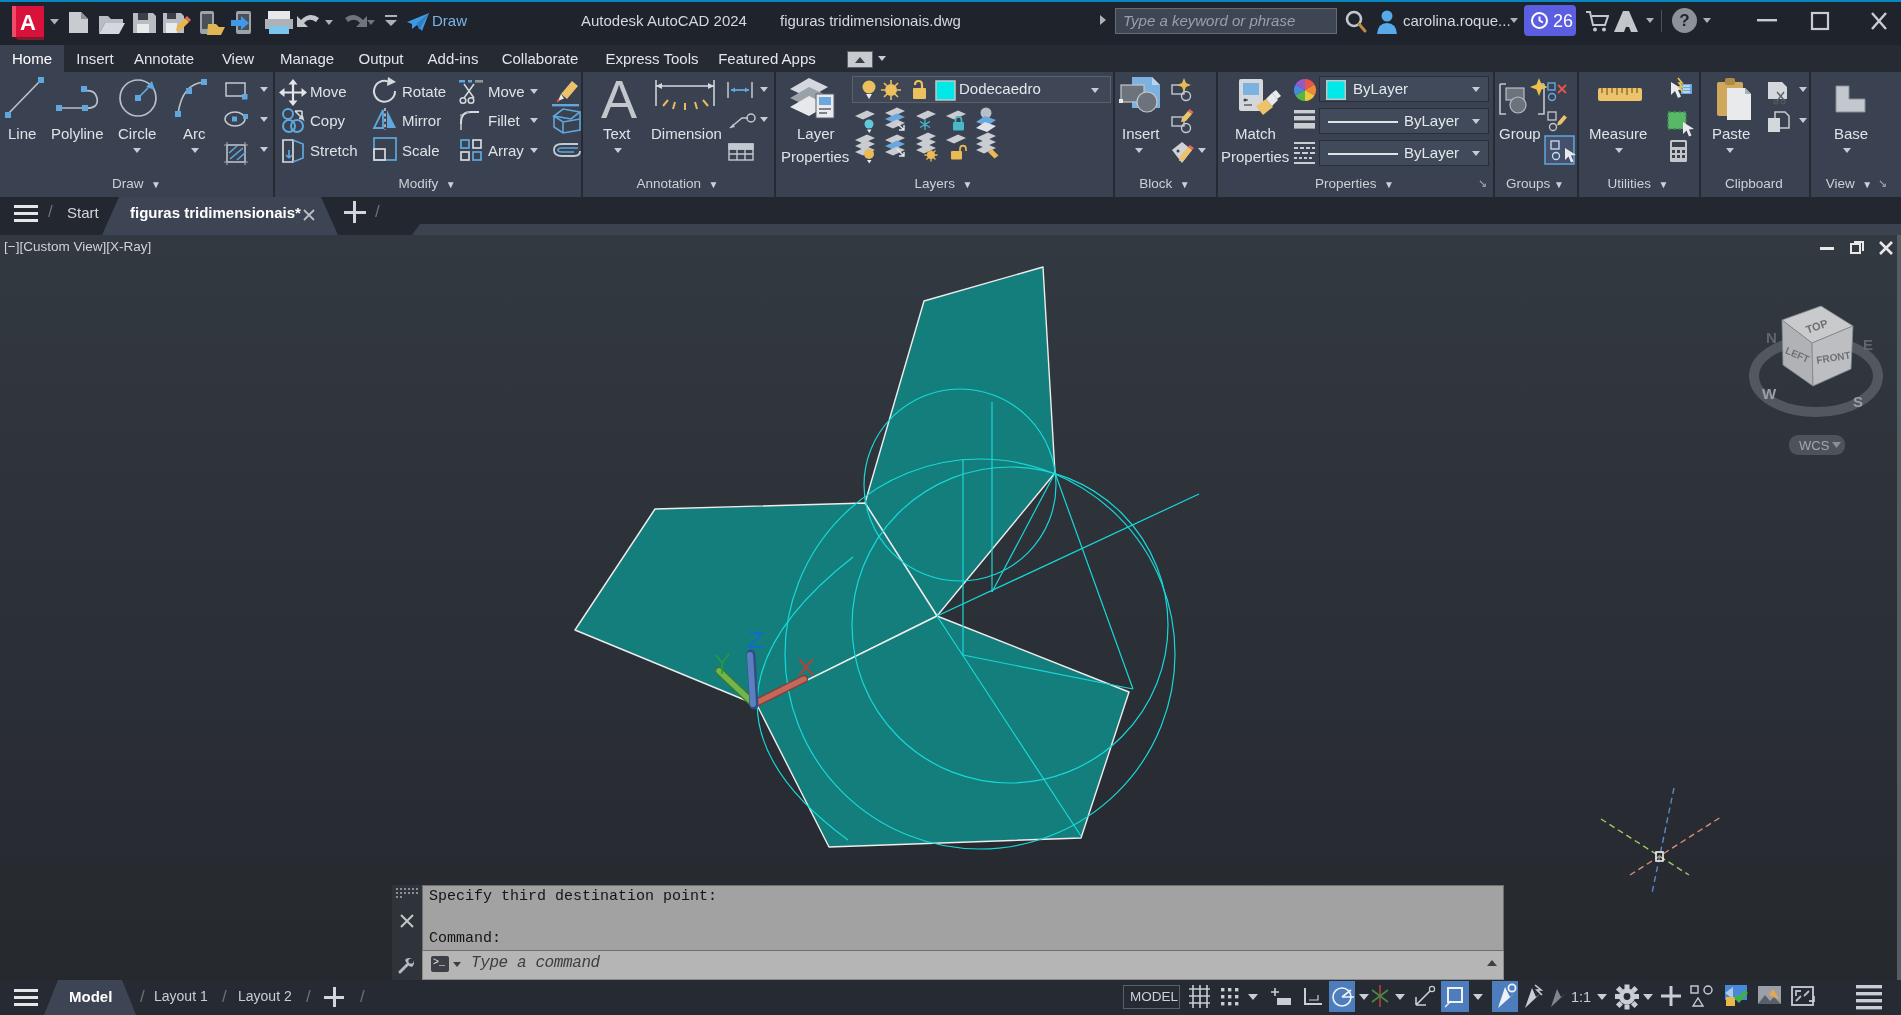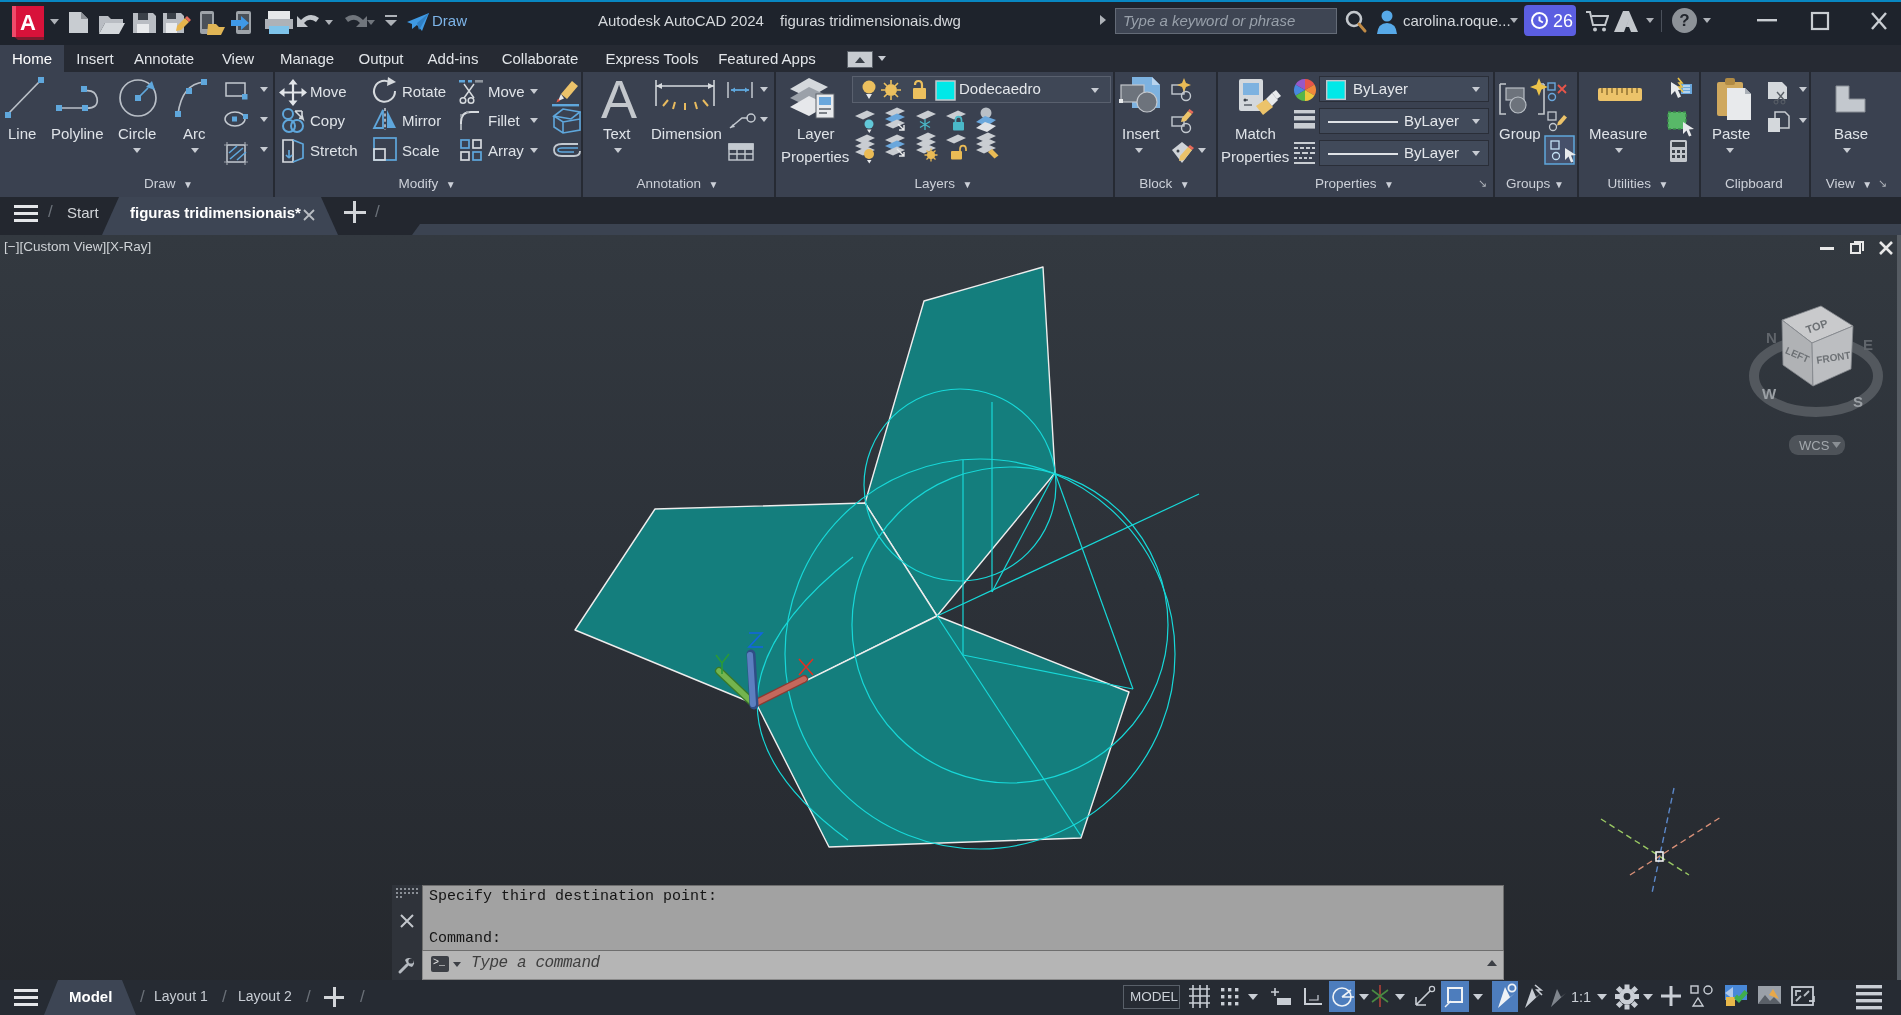--- a/index.html
+++ b/index.html
@@ -70,21 +70,21 @@
 
     <path d="M363 20 q-9 -9 -18 -2 l3 4 q7 -5 12 1 l-4 4 h11 v-11 z" fill="#70757c"></path>
     <path d="M367 20 l8 0 l-4 5 z" fill="#70757c"></path>
 
     <path d="M385 15 h12 v2 h-12 z M385 20 l6 6 l6 -6 z" fill="#aeb2b8"></path>
 
     <path d="M407 22 l22 -9 l-7 18 l-5 -6 l-5 4 l0 -5 z" fill="#3f9ae4"></path>
     <path d="M429 13 l-12 10 l2 7 z" fill="#2f7fc4"></path>
   </svg>
   <div class="ab ttxt" style="left:432px;top:12px;color:#7db4e8;">Draw</div>
-  <div class="ab ttxt" style="left:598px;top:12px;">Autodesk AutoCAD 2024</div>
+  <div class="ab ttxt" style="left:581px;top:12px;">Autodesk AutoCAD 2024</div>
   <div class="ab ttxt" style="left:780px;top:12px;">figuras tridimensionais.dwg</div>
   <div class="ab" style="left:1100px;top:15px;width:0;height:0;border-top:5px solid transparent;border-bottom:5px solid transparent;border-left:6px solid #aeb2b8;"></div>
   <div class="ab" style="left:1115px;top:8px;width:222px;height:26px;background:#3e4553;border:1px solid #646b77;box-sizing:border-box;">
     <span style="position:absolute;left:7px;top:3px;font-size:15px;font-style:italic;color:#98a0aa;">Type a keyword or phrase</span>
   </div>
   <svg class="ab" style="left:1344px;top:9px;" width="24" height="26" viewBox="0 0 24 26">
     <circle cx="10" cy="10" r="7" fill="none" stroke="#c3c7cc" stroke-width="2.6"></circle>
     <path d="M15 15 L21 22" stroke="#c08a45" stroke-width="3" stroke-linecap="round"></path>
   </svg>
   <svg class="ab" style="left:1376px;top:9px;" width="22" height="25" viewBox="0 0 22 25">
@@ -438,21 +438,21 @@
 
   <div class="bl" style="left:8px;top:53px;">Line</div>
   <div class="bl" style="left:51px;top:53px;">Polyline</div>
   <div class="bl" style="left:118px;top:53px;">Circle</div>
   <div class="bl" style="left:183px;top:53px;">Arc</div>
   <div class="caret" style="left:133px;top:76px;"></div>
   <div class="caret" style="left:191px;top:76px;"></div>
   <div class="caret" style="left:260px;top:15px;"></div>
   <div class="caret" style="left:260px;top:45px;"></div>
   <div class="caret" style="left:260px;top:75px;"></div>
-  <div class="plabel" style="left:0;width:273px;padding-left:32px;">Draw&nbsp;&nbsp;<span style="font-size:10px;">▼</span></div>
+  <div class="plabel" style="left:0;width:273px;">Draw&nbsp;&nbsp;<span style="font-size:10px;">▼</span></div>
 
   <div class="bl" style="left:310px;top:11px;">Move</div>
   <div class="bl" style="left:402px;top:11px;">Rotate</div>
   <div class="bl" style="left:488px;top:11px;">Move</div>
   <div class="bl" style="left:310px;top:40px;">Copy</div>
   <div class="bl" style="left:402px;top:40px;">Mirror</div>
   <div class="bl" style="left:488px;top:40px;">Fillet</div>
   <div class="bl" style="left:310px;top:70px;">Stretch</div>
   <div class="bl" style="left:402px;top:70px;">Scale</div>
   <div class="bl" style="left:488px;top:70px;">Array</div>

